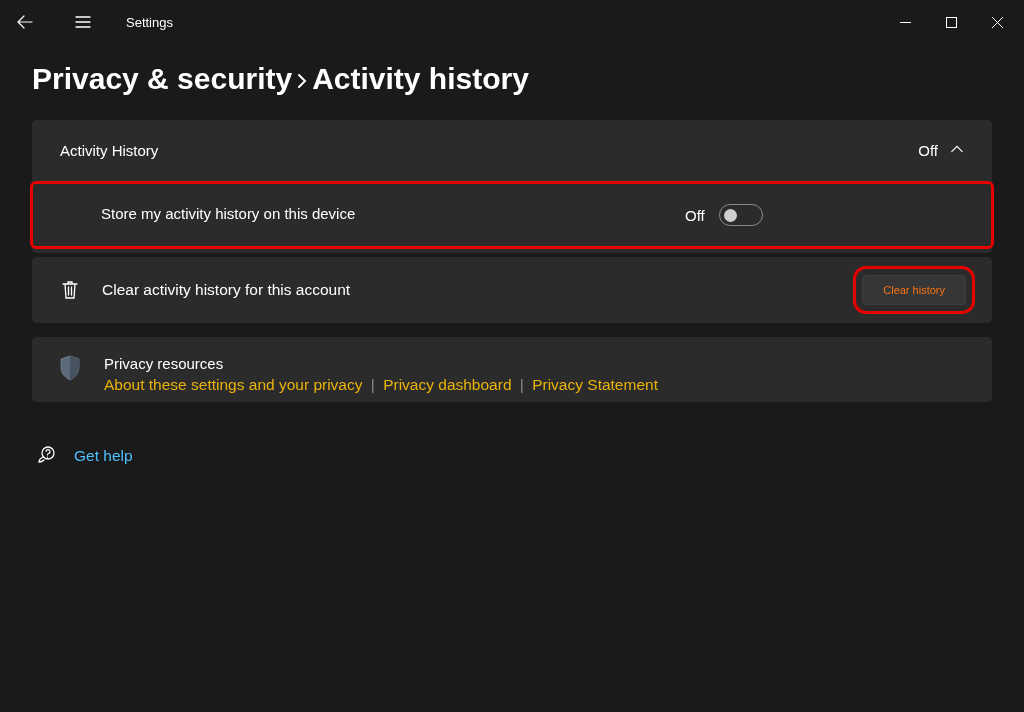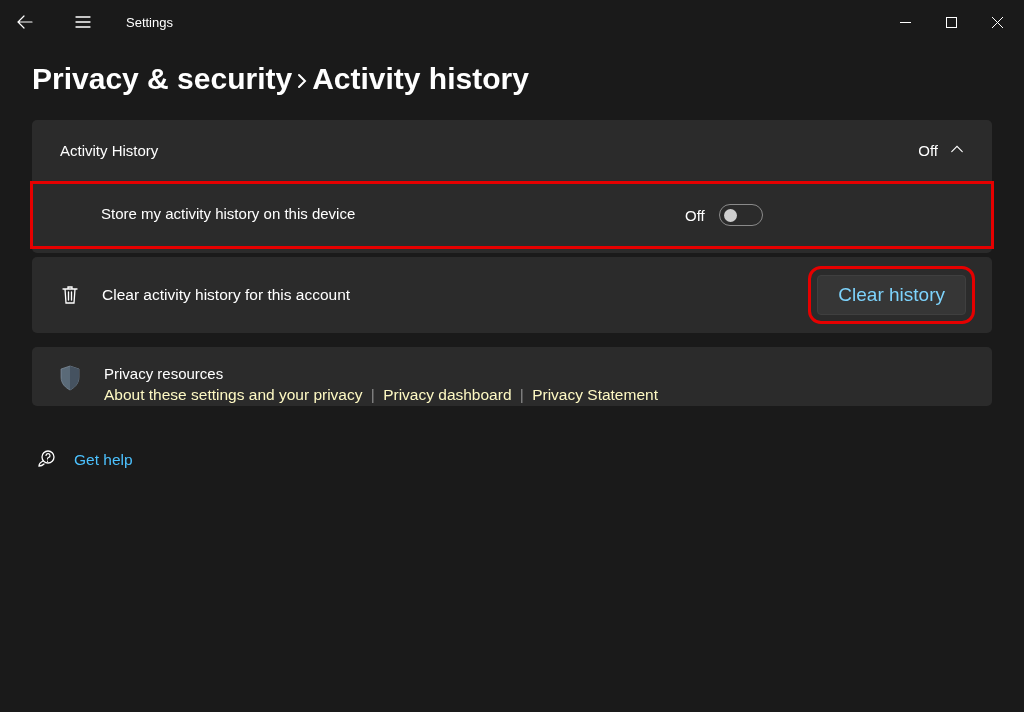--- a/index.html
+++ b/index.html
@@ -77,21 +77,21 @@
     gap: 12px;
     font-size: 15px;
   }
   .detail-row {
     border: 3px solid #e60000;
     margin: 0 -2px 4px -2px;
     padding: 20px 26px 20px 68px;
     display: flex;
     align-items: center;
     gap: 24px;
-    border-radius: 0;
+    border-radius: 6px;
   }
   .detail-text { flex: 1; max-width: 560px; }
   .detail-title { font-size: 15px; color: #ffffff; margin-bottom: 4px; }
   .detail-desc { font-size: 14.5px; color: #9e9e9e; line-height: 1.45; }
   .toggle-wrap { display: flex; align-items: center; gap: 14px; font-size: 15px; }
   .toggle {
     width: 44px;
     height: 22px;
     border-radius: 11px;
     border: 1px solid #8a8a8a;
@@ -114,41 +114,41 @@
     display: flex;
     align-items: center;
     gap: 18px;
     position: relative;
   }
   .row-icon { width: 28px; display: flex; justify-content: center; }
   .row-label { flex: 1; font-size: 15.5px; }
   .btn {
     background: #363636;
     border: 1px solid #3f3f3f;
-    color: #7dd3fc;
+    color: #f97316;
     padding: 8px 20px;
     border-radius: 4px;
-    font-size: 19px;
+    font-size: 11px;
   }
   .btn-highlight {
     outline: 3px solid #e60000;
     outline-offset: 6px;
   }
   .resources {
     background: #2b2b2b;
     border-radius: 5px;
-    padding: 18px 26px 2px 24px;
+    padding: 18px 26px 8px 24px;
     display: flex;
     gap: 20px;
     margin-top: 10px;
   }
   .res-body { flex: 1; }
   .res-title { font-size: 15px; margin-bottom: 4px; }
   .link-row { font-size: 15.5px; color: #4cc2ff; }
-  .link { color: #fef9c3; }
+  .link { color: #eab308; }
   .link-sep { color: #8a8a8a; margin: 0 4px; }
   .help {
     margin-top: 42px;
     padding: 0 36px;
     display: flex;
     align-items: center;
     gap: 18px;
     font-size: 15.5px;
     color: #4cc2ff;
   }

